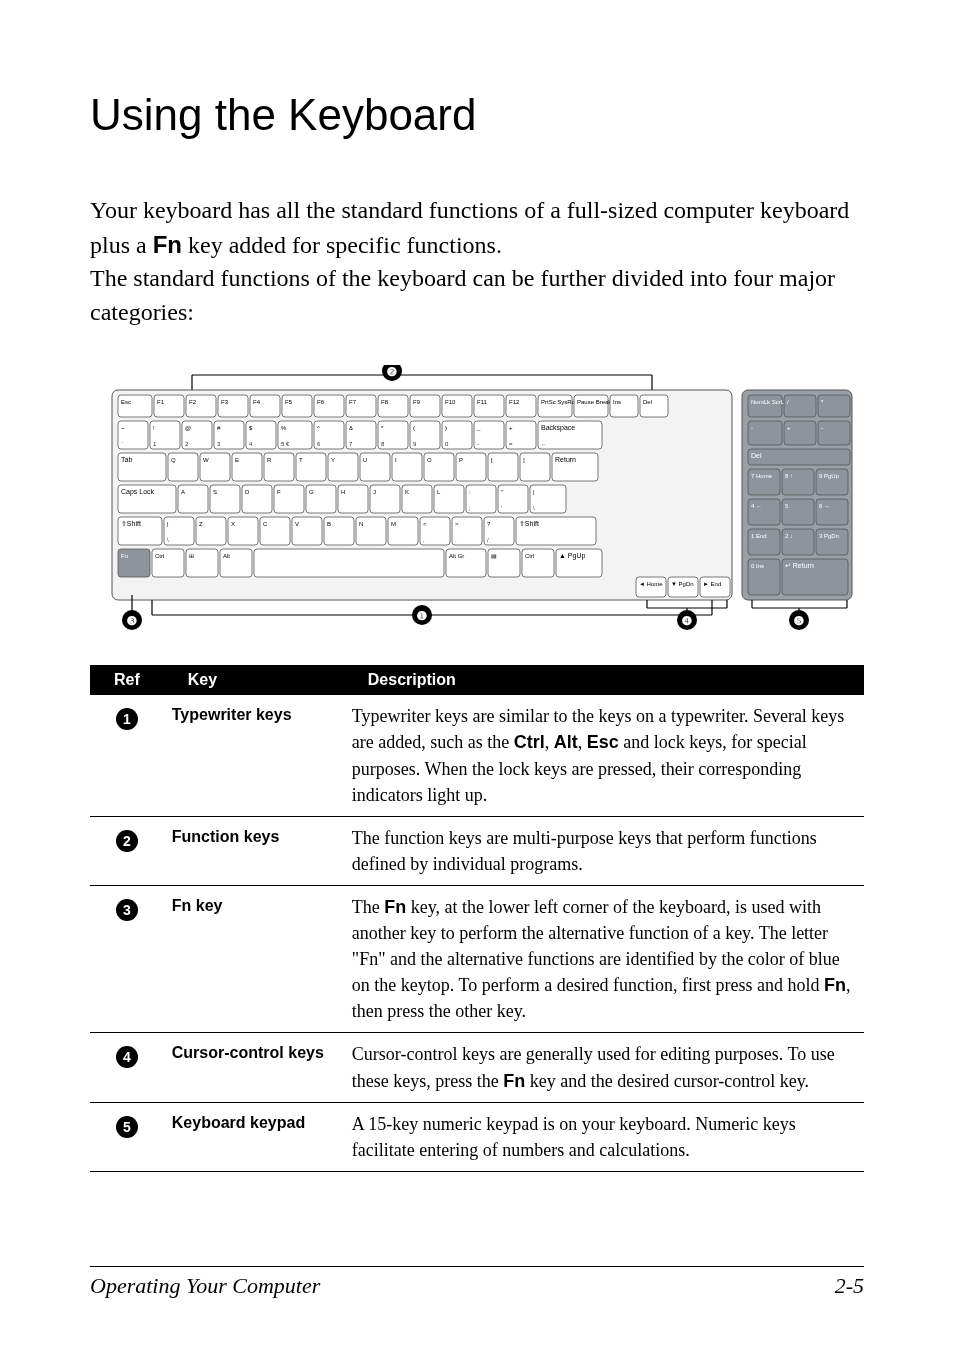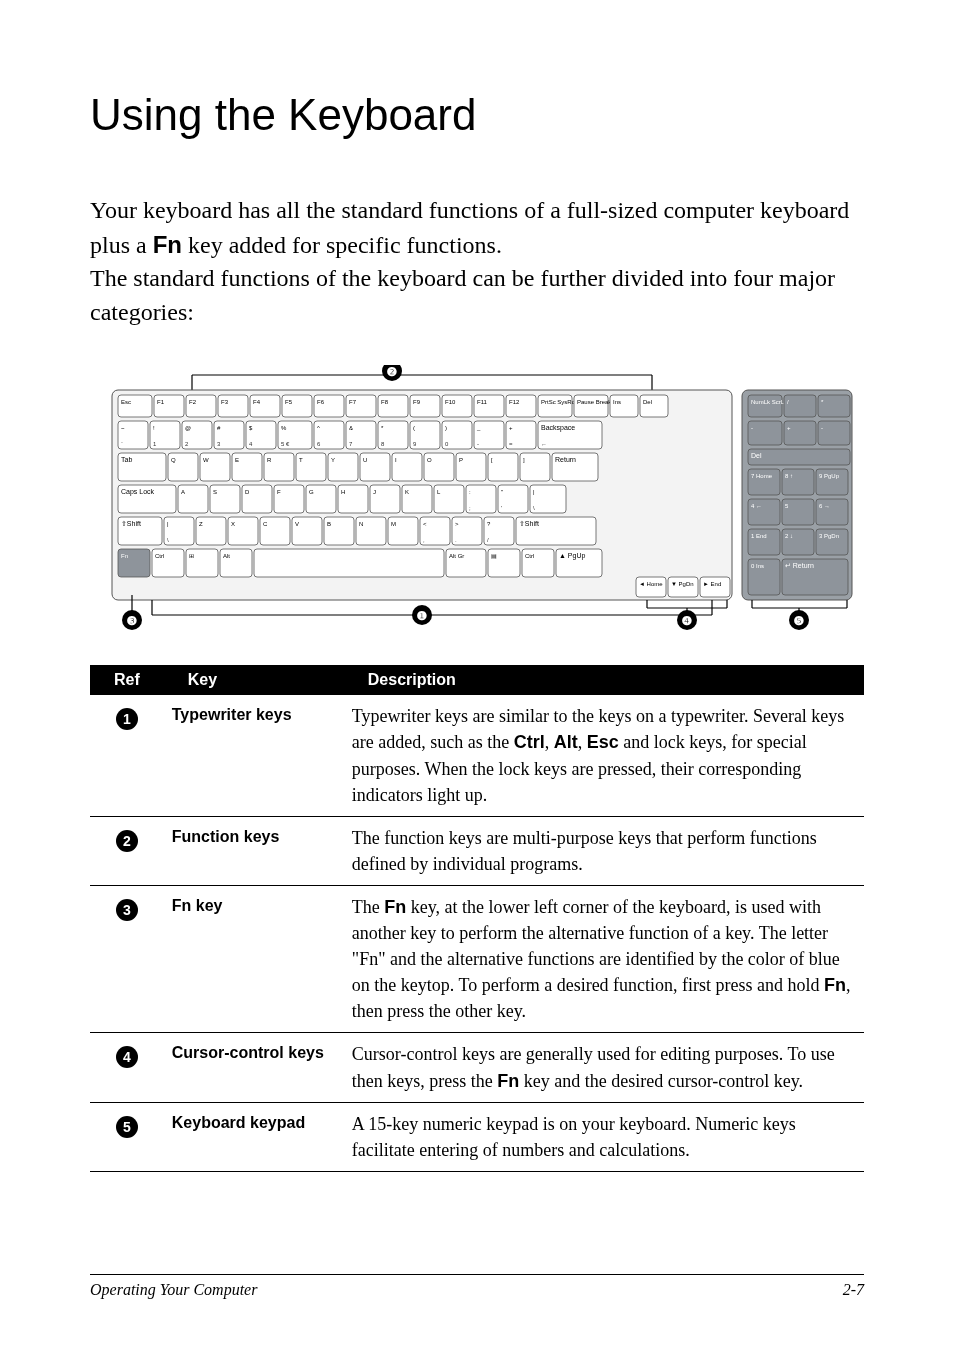--- a/index.html
+++ b/index.html
@@ -73,21 +73,21 @@
     font-weight: 700;
     font-size: 16px;
   }
   .footer {
     position: absolute;
     bottom: 55px;
     left: 90px;
     right: 90px;
     border-top: 1px solid #000;
     font-style: italic;
-    font-size: 16px;
+    font-size: 22px;
     padding-top: 6px;
     display: flex;
     justify-content: space-between;
   }
   .circnum {
     display: inline-block;
     width: 22px; height: 22px;
     border-radius: 50%;
     background: #000; color: #fff;
     font-family: Arial, sans-serif;
@@ -399,27 +399,27 @@
           <td style="font-family: &quot;Times New Roman&quot;, Times, serif;"><span>The function keys are multi-purpose keys that perform functions defined by individual programs.</span></td>
         </tr>
         <tr>
           <td class="num"><span class="circnum">3</span></td>
           <td class="keycol"><span class="fnbold">Fn</span><span> key</span></td>
           <td style="font-family: &quot;Times New Roman&quot;, Times, serif;"><span>The </span><span class="fnbold">Fn</span><span> key, at the lower left corner of the keyboard, is used with another key to perform the alternative function of a key. </span><span>The letter "Fn" and the alternative functions are identified</span><span> by the color of blue on the keytop. To perform a desired function, first press and hold </span><span class="fnbold">Fn</span><span>, then press the other key.</span></td>
         </tr>
         <tr>
           <td class="num"><span class="circnum">4</span></td>
           <td class="keycol">Cursor-control keys</td>
-          <td style="font-family: &quot;Times New Roman&quot;, Times, serif;"><span>Cursor-control keys are generally used for editing purposes. To use then keys, press the </span><span class="fnbold">Fn</span><span> key and the desired cursor-control key.</span></td>
+          <td style="font-family: &quot;Times New Roman&quot;, Times, serif;"><span>Cursor-control keys are generally used for editing purposes. To use these keys, press the </span><span class="fnbold">Fn</span><span> key and the desired cursor-control key.</span></td>
         </tr>
         <tr>
           <td class="num"><span class="circnum">5</span></td>
           <td class="keycol">Keyboard keypad</td>
           <td style="font-family: &quot;Times New Roman&quot;, Times, serif;"><span>A 15-key numeric keypad is on your keyboard. Numeric keys facilitate entering of numbers and calculations.</span></td>
         </tr>
       </tbody>
   </table>
 </div>
 
 <div class="footer">
   <span>Operating Your Computer</span>
-  <span>2-7</span>
+  <span>2-5</span>
 </div>
 
 </body></html>

